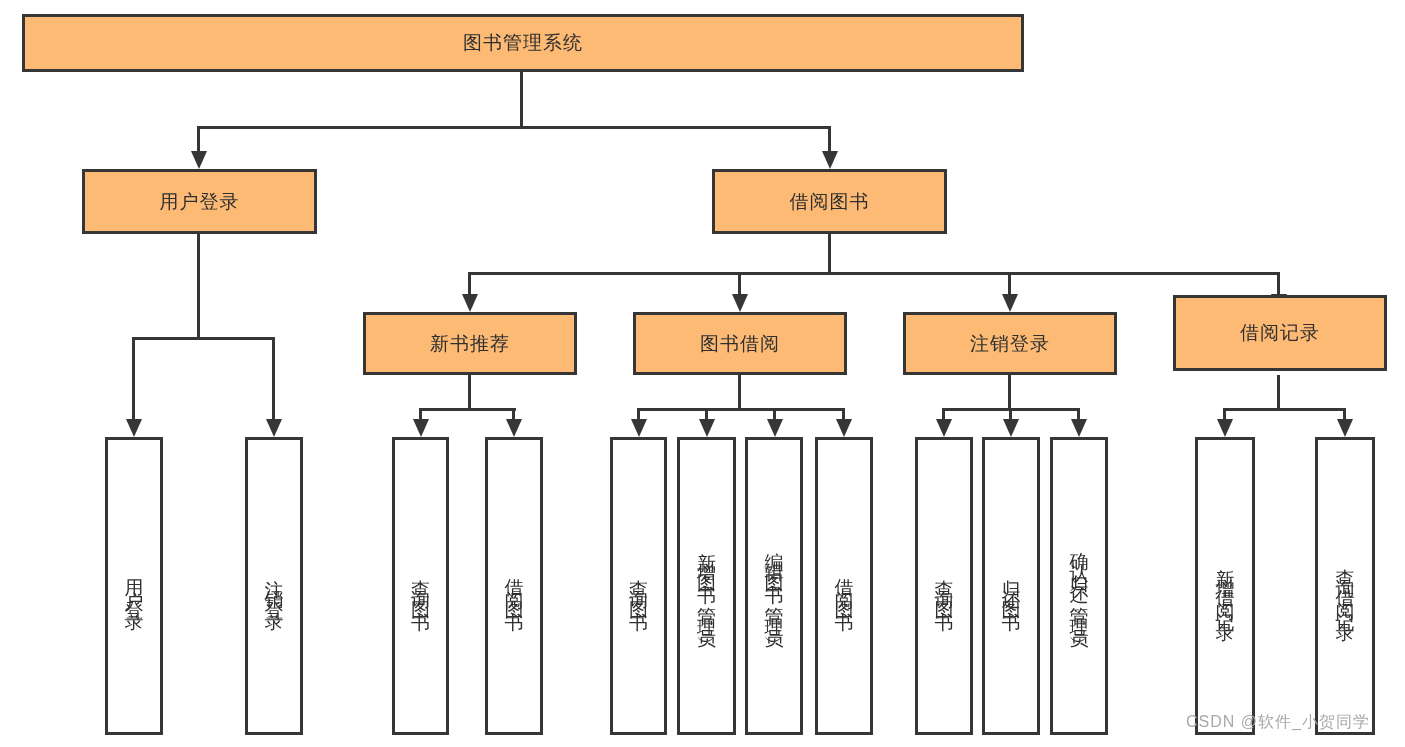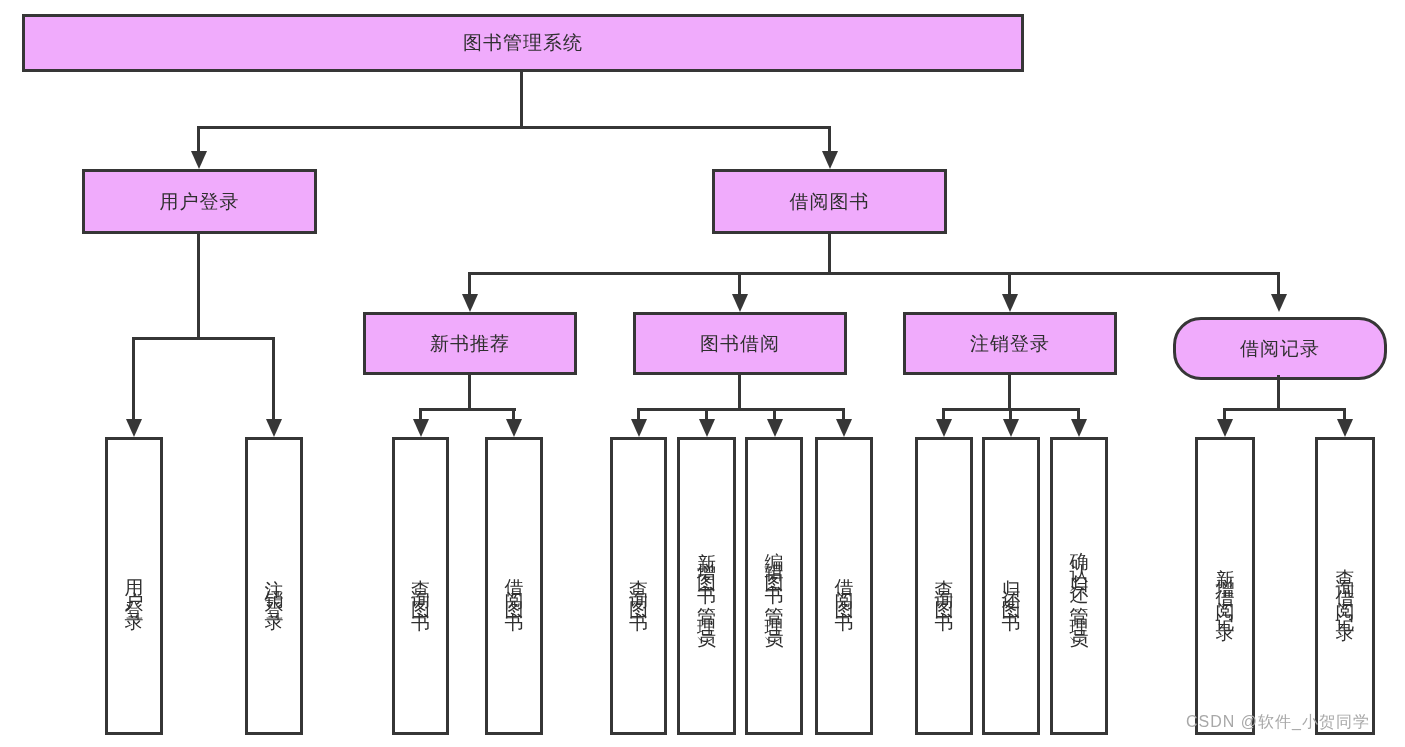--- a/index.html
+++ b/index.html
@@ -12,21 +12,21 @@
     width:1405px;height:747px;
     background:#ffffff;
     overflow:hidden;
     font-family:"Liberation Sans", sans-serif;
     color:var(--text);
   }
   .hbox{
     position:absolute;
     box-sizing:border-box;
     border:3px solid var(--line);
-    background:#f0abfc;
+    background:#fdba74;
     display:flex;align-items:center;justify-content:center;
     font-size:19px;letter-spacing:1px;
     color:var(--text);
     text-align:center;
   }
   .vbox{
     position:absolute;
     box-sizing:border-box;
     border:3px solid var(--line);
     background:#ffffff;
@@ -102,21 +102,21 @@
 
   <div class="hbox" style="left:363px;top:312px;width:214px;height:63px;">
     <span>新书推荐</span>
   </div>
   <div class="hbox" style="left:633px;top:312px;width:214px;height:63px;">
     <span>图书借阅</span>
   </div>
   <div class="hbox" style="left:903px;top:312px;width:214px;height:63px;">
     <span>注销登录</span>
   </div>
-  <div class="hbox" style="left:1173px;top:317px;width:214px;height:63px;border-radius:28px;">
+  <div class="hbox" style="left:1173px;top:295px;width:214px;height:76px;">
     <span>借阅记录</span>
   </div>
 
   <div class="vline" style="left:468px;top:375px;height:36px;"></div>
   <div class="hline" style="left:419px;top:408px;width:97px;"></div>
   <div class="vline" style="left:419px;top:408px;height:13px;"></div>
   <div class="arrow" style="left:413px;top:419px;"></div>
   <div class="vline" style="left:512px;top:408px;height:13px;"></div>
   <div class="arrow" style="left:506px;top:419px;"></div>
 

